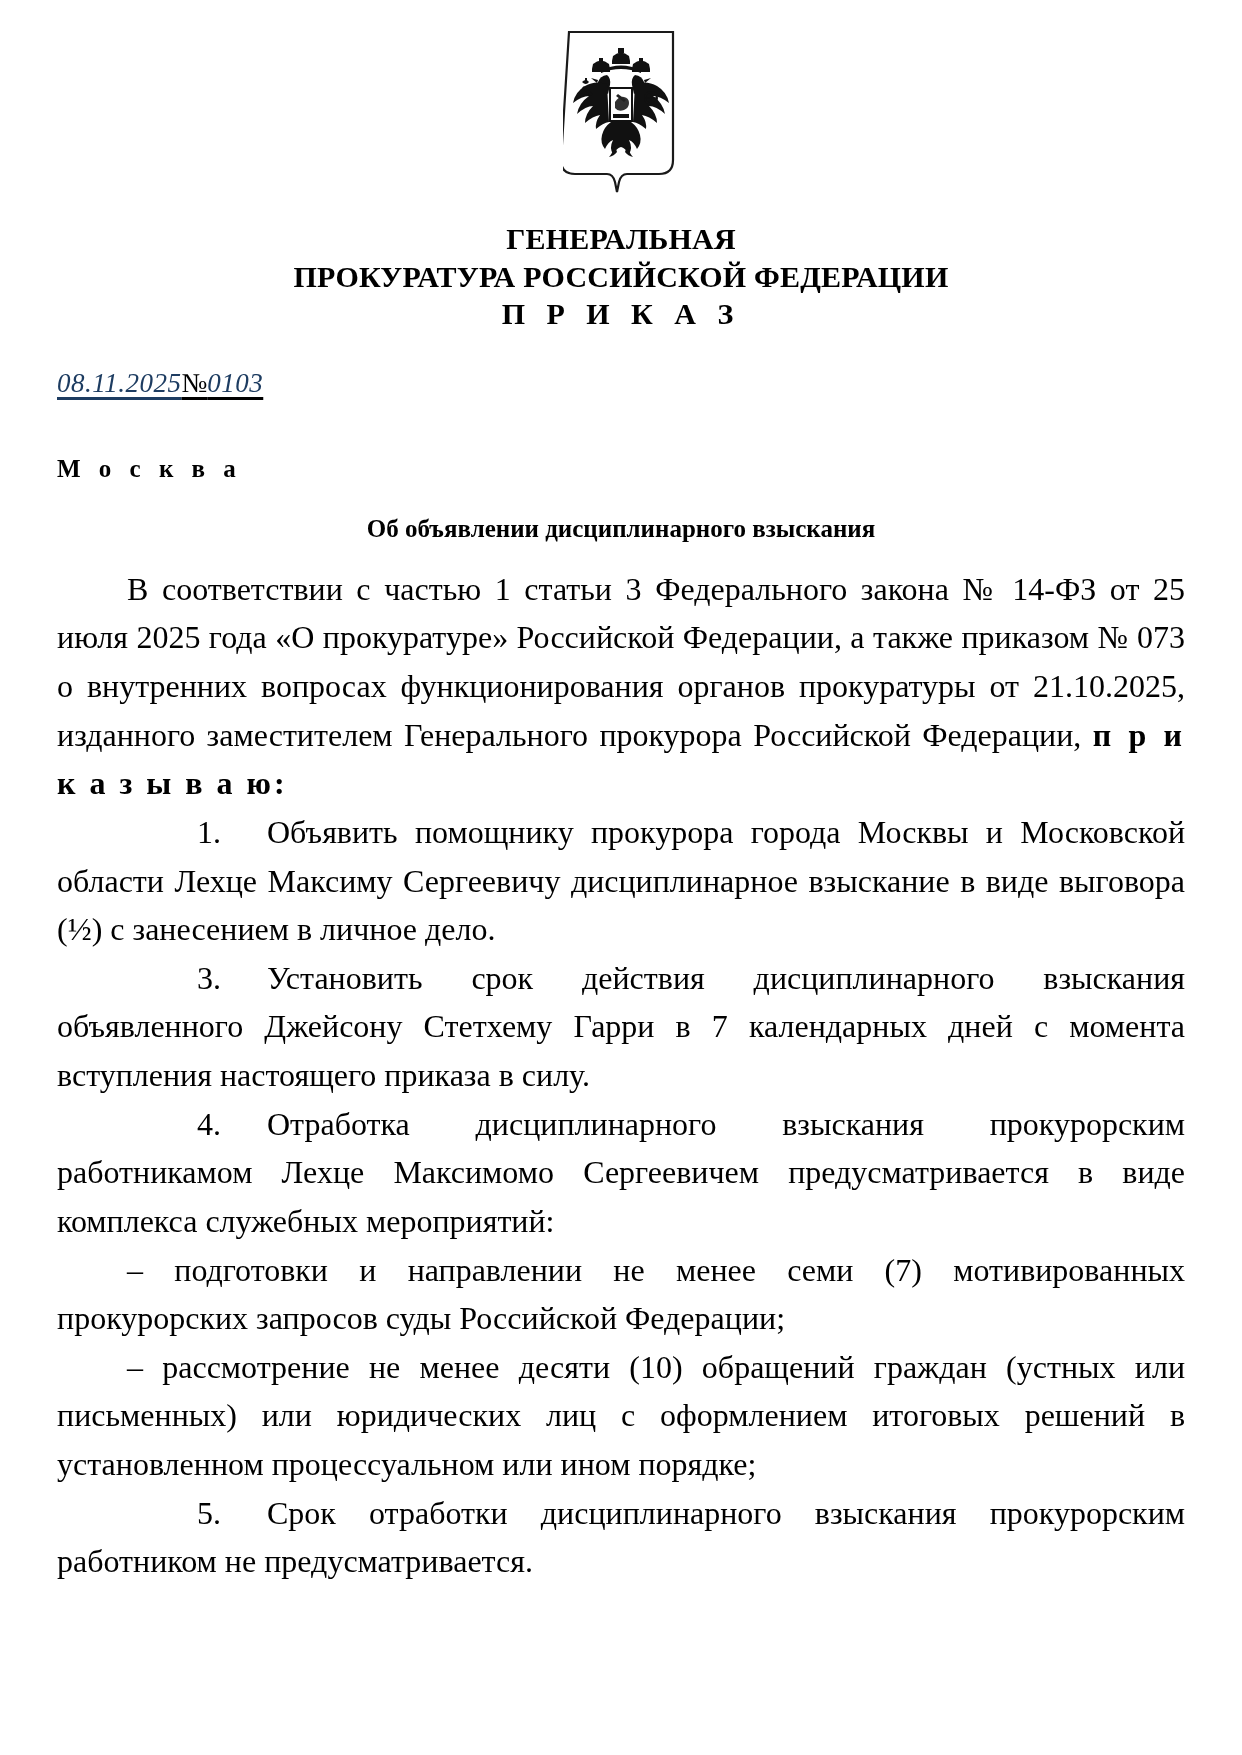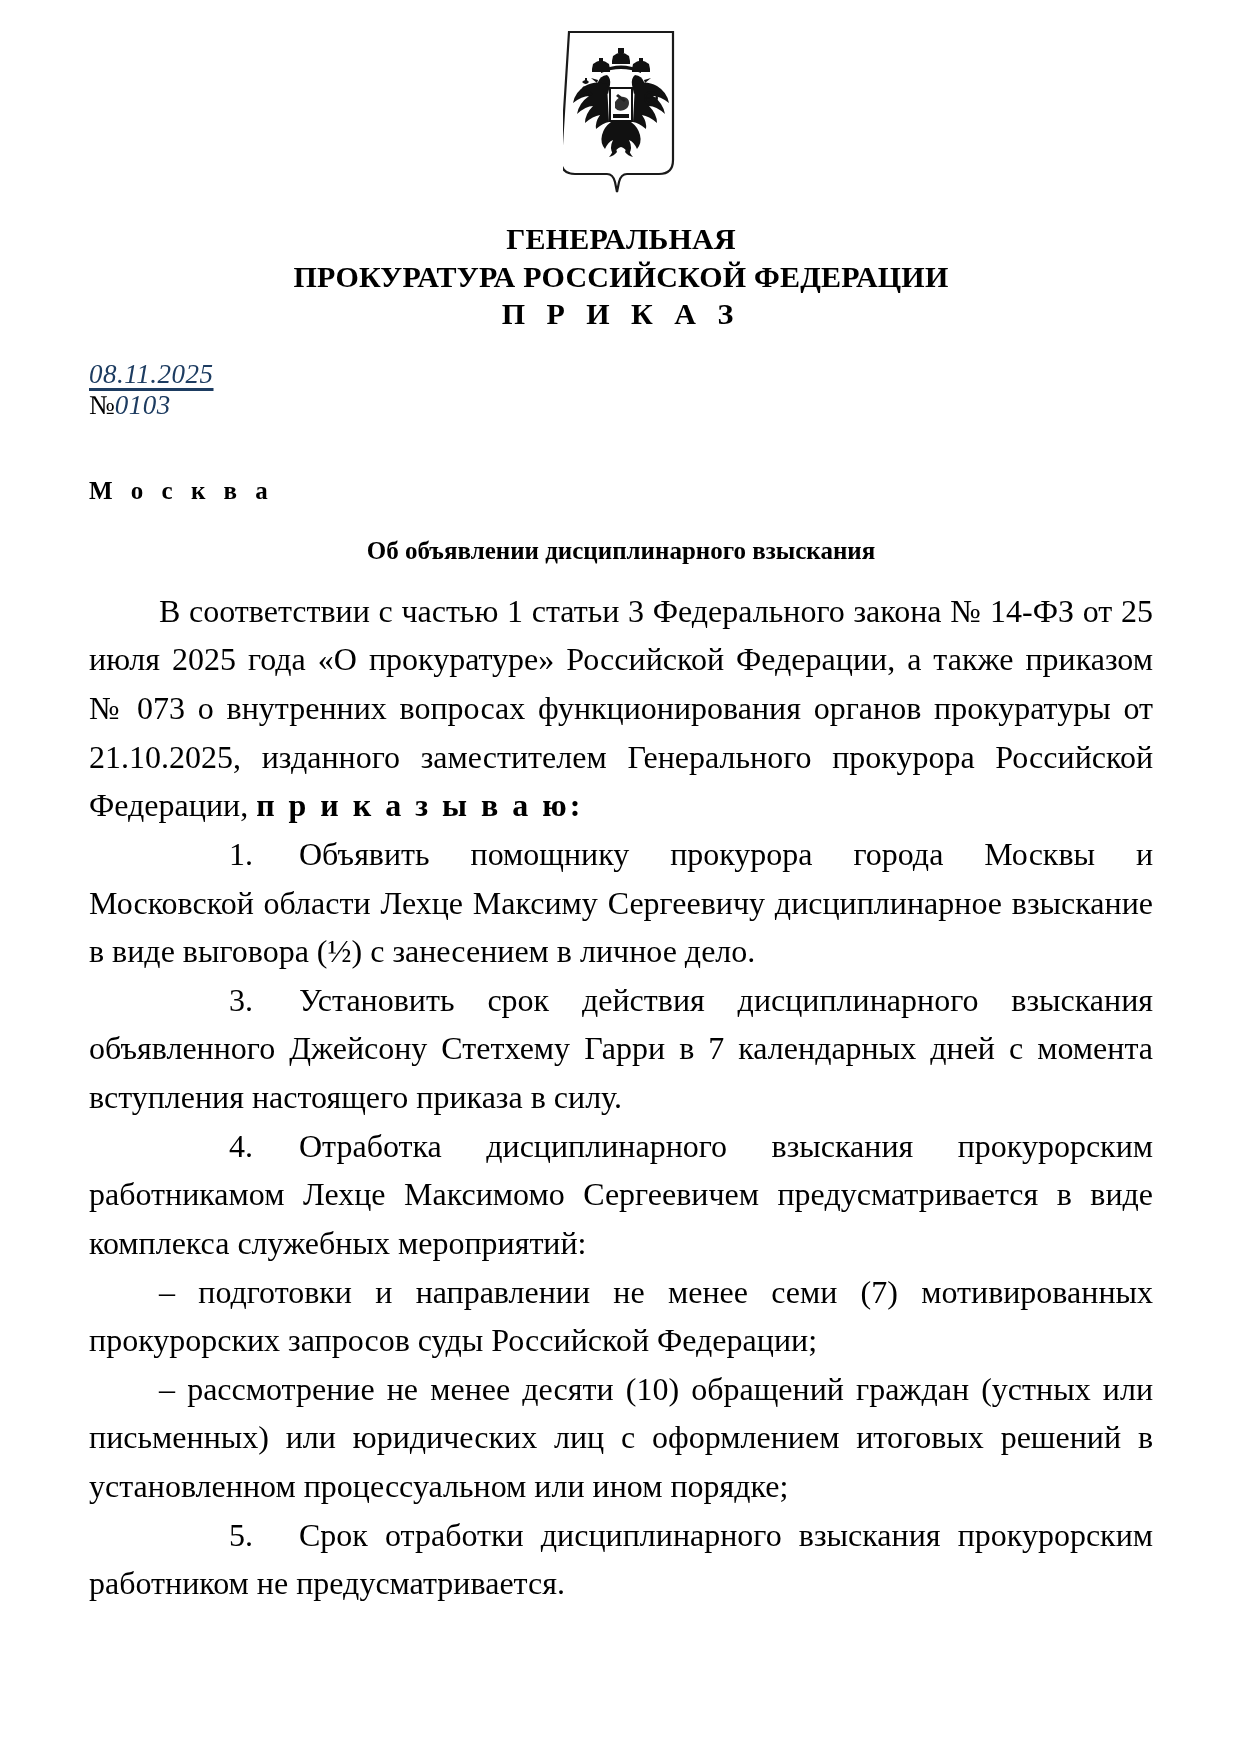--- a/index.html
+++ b/index.html
@@ -7,21 +7,21 @@
     padding: 0;
     background: #ffffff;
   }
   .page {
     position: relative;
     width: 1242px;
     height: 1755px;
     background: #ffffff;
     margin: 0 auto;
     box-sizing: border-box;
-    padding: 0 89px;
+    padding: 0 57px;
     font-family: "Liberation Serif", "DejaVu Serif", serif;
     color: #000000;
     overflow: hidden;
   }
 
   
   .emblem-wrap {
     display: flex;
     justify-content: center;
     padding-top: 26px;
@@ -48,34 +48,34 @@
     text-align: center;
     font-weight: bold;
     font-size: 30px;
     letter-spacing: 7px;
   }
 
   
   .meta-row {
     display: flex;
     align-items: baseline;
-    margin-top: 28px;
+    margin-top: 37px;
     font-size: 27px;
-    flex-direction: column;
   }
   .doc-date {
     font-style: italic;
     color: #1d3c61;
     text-decoration: underline;
     text-underline-offset: 5px;
     text-decoration-thickness: 3px;
     letter-spacing: 0.5px;
   }
   .doc-number {
     font-size: 27px;
+    text-decoration: underline;
     text-underline-offset: 5px;
     text-decoration-thickness: 3px;
   }
   .doc-number .num-sign {
     color: #000000;
     font-style: normal;
   }
   .doc-number .num-value {
     color: #1d3c61;
     font-style: italic;

